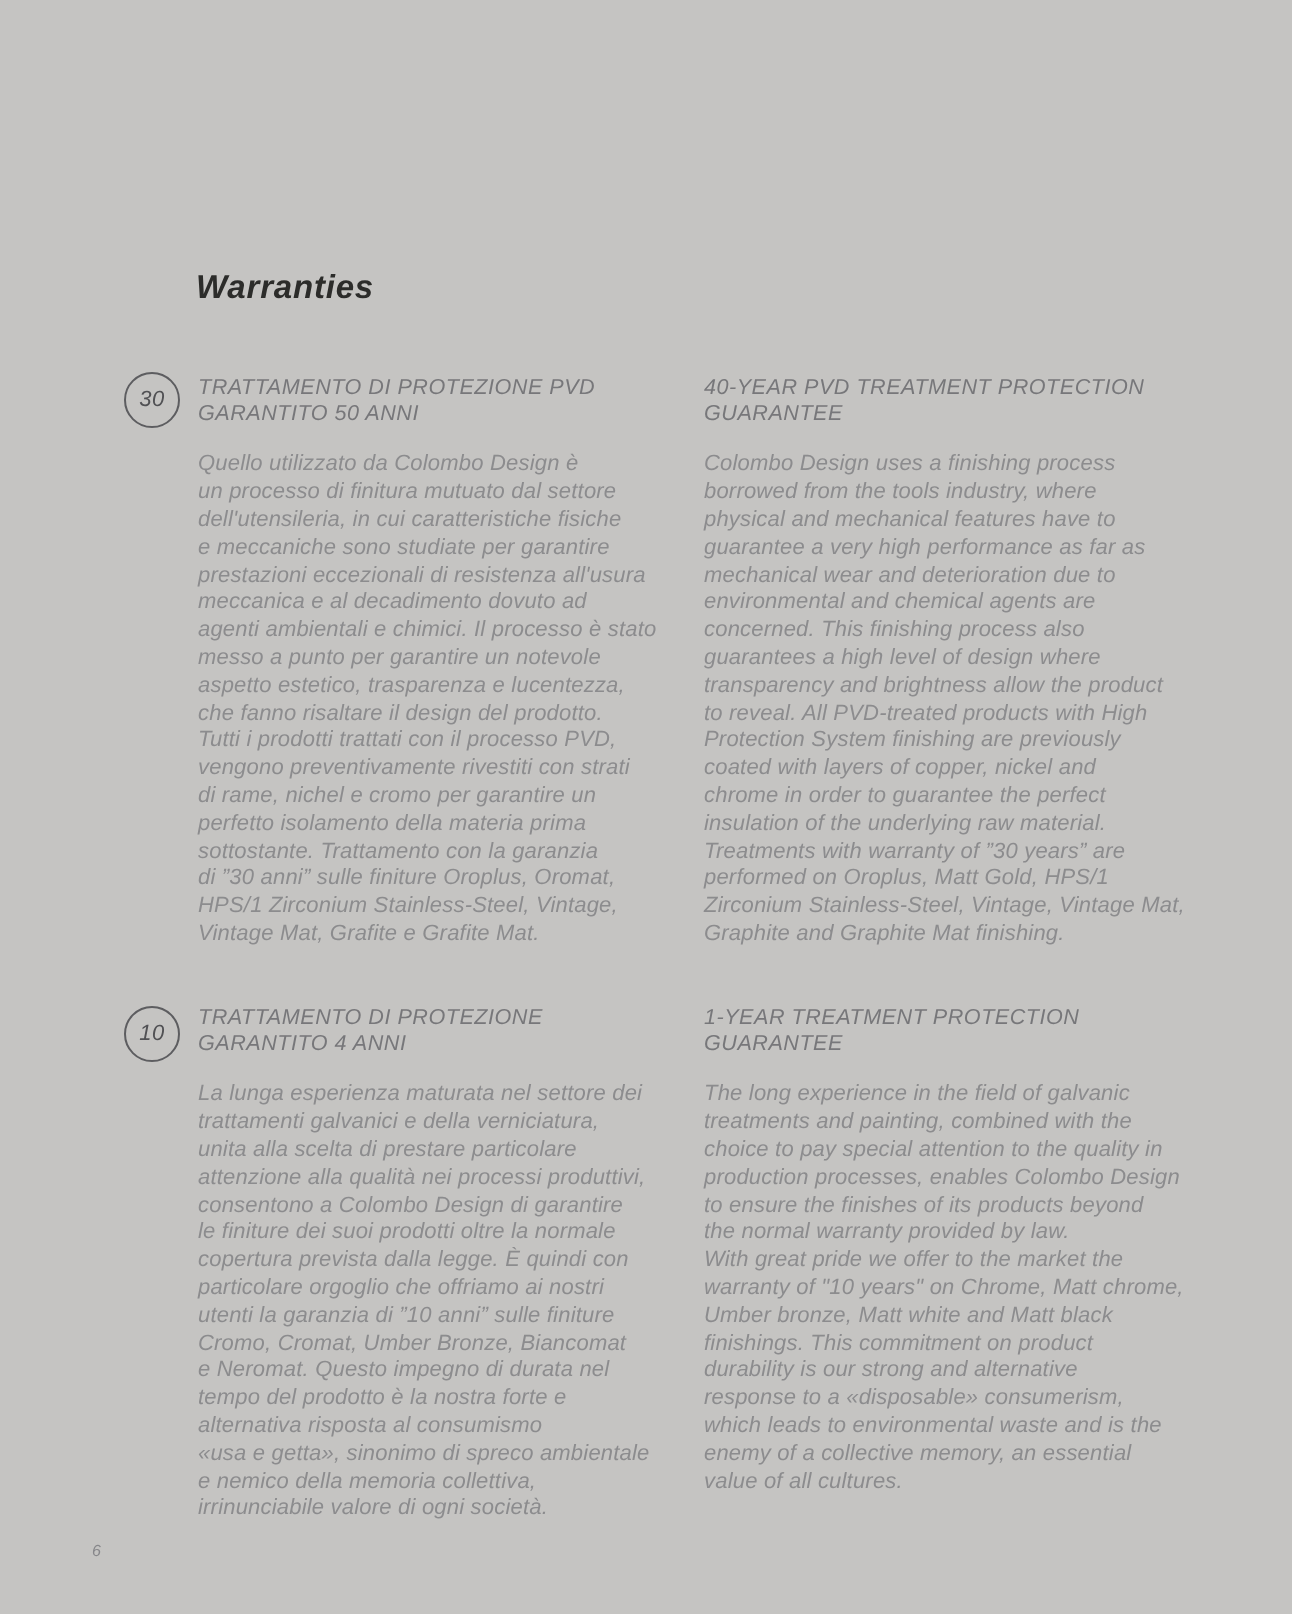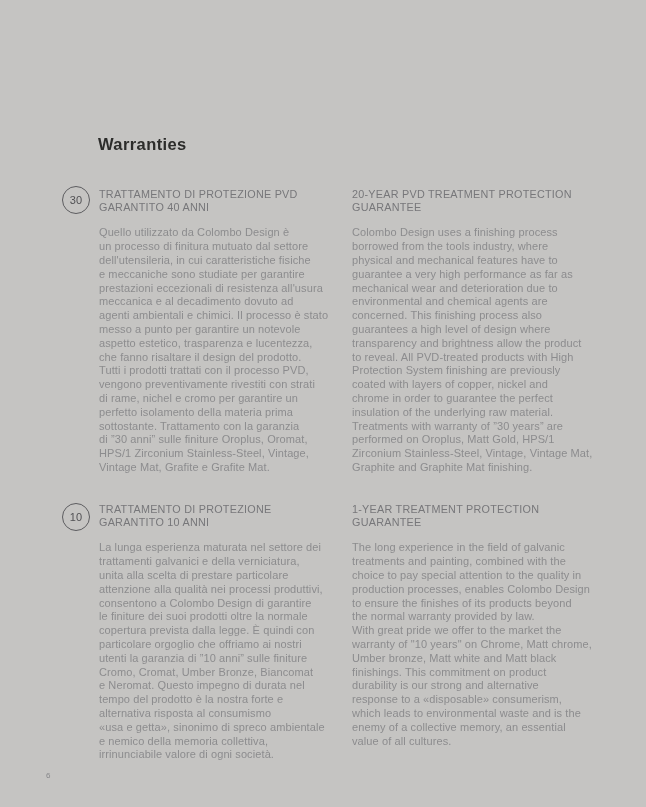--- a/index.html
+++ b/index.html
@@ -1,15 +1,15 @@
 <!DOCTYPE html>
 <html><head>
 <meta charset="utf-8">
 <style>
-  * { margin: 0; padding: 0; box-sizing: border-box; }
+  * { margin: 0; padding: 0; box-sizing: border-box; font-style: italic; }
   html, body { width: 646px; height: 807px; }
   body {
     background: #c5c4c2;
     font-family: "Liberation Sans", sans-serif;
     -webkit-font-smoothing: antialiased;
   }
   .page {
     position: relative;
     width: 646px;
     height: 807px;
@@ -79,21 +79,21 @@
 <div class="page">
 
   <h1 class="page-title">Warranties</h1>
 
   <div class="badge" id="badge-30">
     <span>30</span>
   </div>
 
   <div class="col" id="s1-it">
     <h2 class="sec-heading">TRATTAMENTO DI PROTEZIONE PVD
-GARANTITO 40 ANNI</h2>
+GARANTITO 50 ANNI</h2>
     <p class="sec-body">Quello utilizzato da Colombo Design è
 un processo di finitura mutuato dal settore
 dell'utensileria, in cui caratteristiche fisiche
 e meccaniche sono studiate per garantire
 prestazioni eccezionali di resistenza all'usura
 meccanica e al decadimento dovuto ad
 agenti ambientali e chimici. Il processo è stato
 messo a punto per garantire un notevole
 aspetto estetico, trasparenza e lucentezza,
 che fanno risaltare il design del prodotto.
@@ -101,21 +101,21 @@
 vengono preventivamente rivestiti con strati
 di rame, nichel e cromo per garantire un
 perfetto isolamento della materia prima
 sottostante. Trattamento con la garanzia
 di ”30 anni” sulle finiture Oroplus, Oromat,
 HPS/1 Zirconium Stainless-Steel, Vintage,
 Vintage Mat, Grafite e Grafite Mat.</p>
   </div>
 
   <div class="col" id="s1-en">
-    <h2 class="sec-heading">20-YEAR PVD TREATMENT PROTECTION
+    <h2 class="sec-heading">40-YEAR PVD TREATMENT PROTECTION
 GUARANTEE</h2>
     <p class="sec-body">Colombo Design uses a finishing process
 borrowed from the tools industry, where
 physical and mechanical features have to
 guarantee a very high performance as far as
 mechanical wear and deterioration due to
 environmental and chemical agents are
 concerned. This finishing process also
 guarantees a high level of design where
 transparency and brightness allow the product
@@ -129,21 +129,21 @@
 Zirconium Stainless-Steel, Vintage, Vintage Mat,
 Graphite and Graphite Mat finishing.</p>
   </div>
 
   <div class="badge" id="badge-10">
     <span>10</span>
   </div>
 
   <div class="col" id="s2-it">
     <h2 class="sec-heading">TRATTAMENTO DI PROTEZIONE
-GARANTITO 10 ANNI</h2>
+GARANTITO 4 ANNI</h2>
     <p class="sec-body">La lunga esperienza maturata nel settore dei
 trattamenti galvanici e della verniciatura,
 unita alla scelta di prestare particolare
 attenzione alla qualità nei processi produttivi,
 consentono a Colombo Design di garantire
 le finiture dei suoi prodotti oltre la normale
 copertura prevista dalla legge. È quindi con
 particolare orgoglio che offriamo ai nostri
 utenti la garanzia di ”10 anni” sulle finiture
 Cromo, Cromat, Umber Bronze, Biancomat

